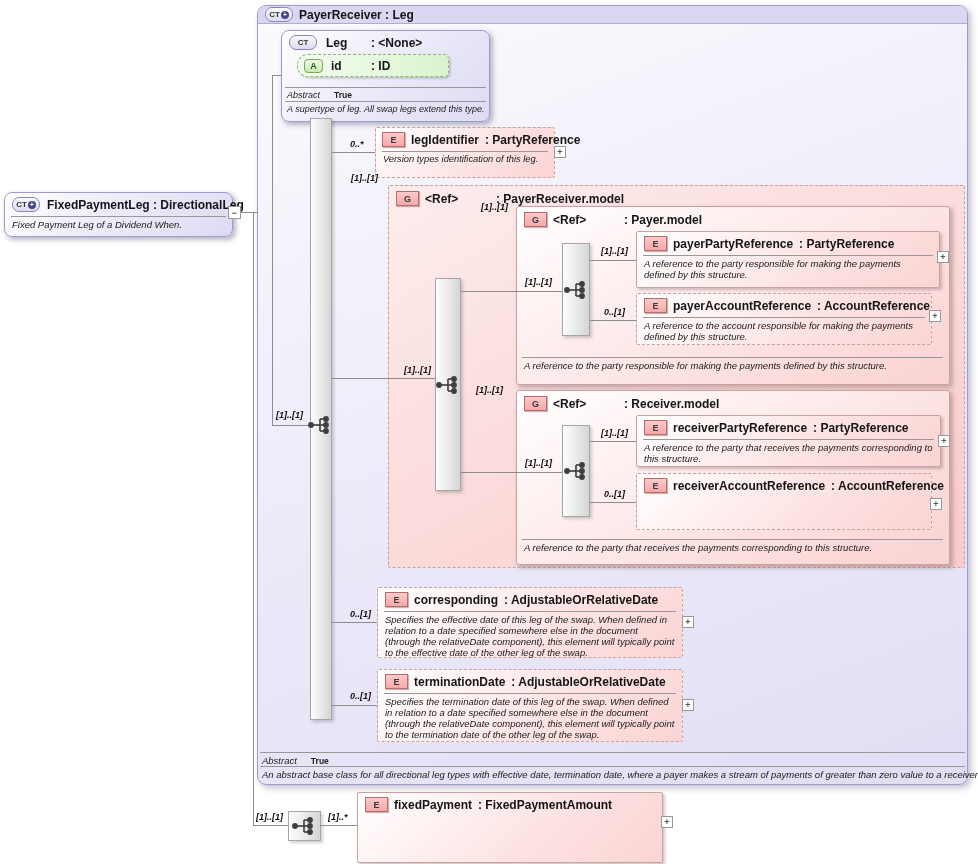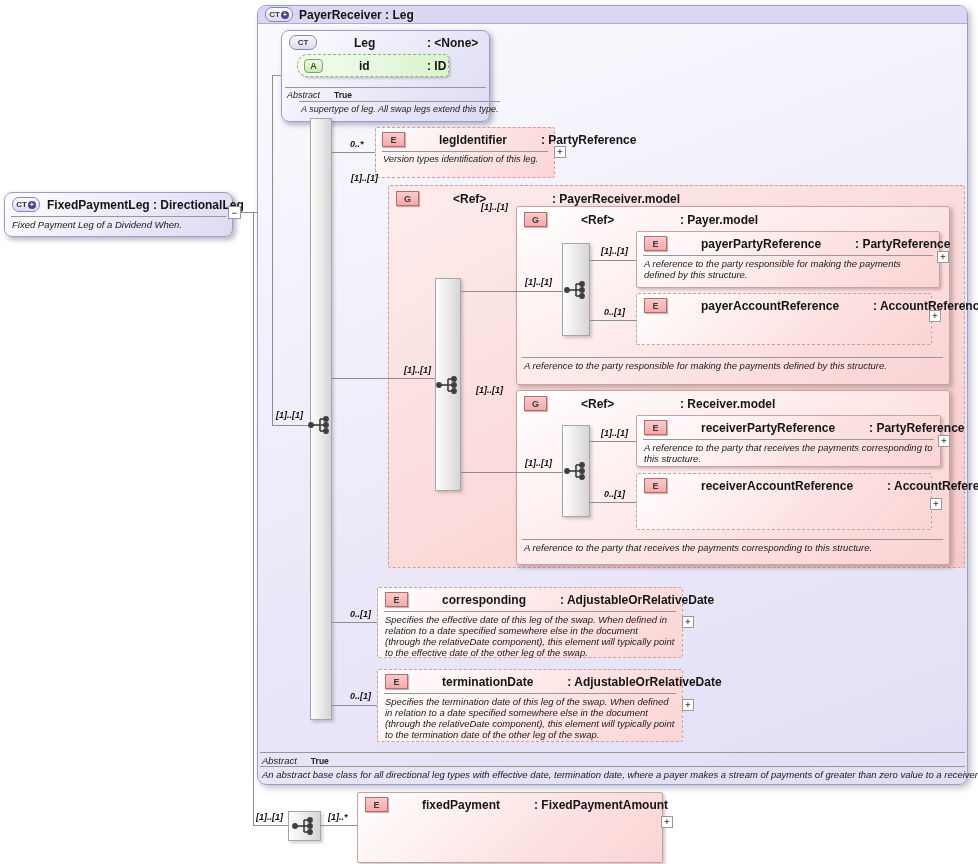--- a/index.html
+++ b/index.html
@@ -49,21 +49,21 @@
            display:flex;align-items:center;justify-content:center;gap:1px;
            font:bold 8px "Liberation Sans",sans-serif;color:#333;}
   .ctplus{width:8px;height:8px;border-radius:50%;background:#45458c;color:#fff;
           font:bold 6.5px/8px "Liberation Sans",sans-serif;text-align:center;}
   .icon-a{width:17px;height:12px;flex:0 0 auto;border-radius:4px;
           background:linear-gradient(#effae8,#c9e9b6);border:1px solid #7aa85e;
           display:flex;align-items:center;justify-content:center;
           font:bold 9px "Liberation Sans",sans-serif;color:#2e5c1e;}
 
   .n-hdr{display:flex;align-items:center;gap:7px;padding:3px 7px 0;height:17px;}
-  .n-name,.n-type{font:bold 12px "Liberation Sans",sans-serif;color:#151515;white-space:nowrap;margin-left:28px;}
+  .n-name,.n-type{font:bold 12px "Liberation Sans",sans-serif;color:#151515;white-space:nowrap;}
   .wref{display:inline-block;min-width:65px;}
   .wleg{display:inline-block;min-width:36px;}
   .wid{display:inline-block;min-width:32px;}
   .n-ann{margin:3px 6px 0;border-top:1px solid #989898;padding:2px 1px 0;
          font:italic 9.5px "Liberation Sans",sans-serif;color:#202020;line-height:11px;}
   .rowline{border-top:1px solid #989898;padding:2px 2px 0;
            font:italic 9px "Liberation Sans",sans-serif;color:#202020;}
   .absval{font:bold 8.5px "Liberation Sans",sans-serif;font-style:normal;margin-left:14px;}
   .ann-abs{position:absolute;border-top:1px solid #989898;padding:2px 2px 0;
            font:italic 9.5px "Liberation Sans",sans-serif;color:#202020;
@@ -112,21 +112,21 @@
       <span class="n-type">: &lt;None&gt;</span>
     </div>
     <div class="hexa" style="left:15px;top:23px;width:152px;height:23px;">
       <span class="icon-a">A</span>
       <span class="n-name wid">id</span>
       <span class="n-type">: ID</span>
     </div>
     <div class="abs rowline" style="left:3px;top:56px;width:201px;font-style:italic;">
       <span>Abstract</span><span class="absval">True</span>
     </div>
-    <div class="abs rowline" style="left:17px;top:70px;width:201px;font-style:italic;font-size:9px;white-space:nowrap;">A supertype of leg. All swap legs extend this type.</div>
+    <div class="abs rowline" style="left:3px;top:70px;width:201px;font-style:italic;font-size:9px;white-space:nowrap;">A supertype of leg. All swap legs extend this type.</div>
   </div>
 
   <div class="abs seqbar" style="left:310px;top:118px;width:22px;height:602px;"></div>
 
   <div class="abs pinkel dashed" style="left:375px;top:127px;width:180px;height:51px;">
     <div class="n-hdr" style="gap:6px;padding:3px 6px 0;">
       <span class="icon-e">E</span>
       <span class="n-name">legIdentifier</span>
       <span class="n-type">: PartyReference</span>
     </div>
@@ -161,20 +161,21 @@
     </div>
     <div class="n-ann">A reference to the party responsible for making the payments defined by this structure.</div>
   </div>
 
   <div class="abs pinkel dashed" style="left:636px;top:293px;width:296px;height:52px;">
     <div class="n-hdr" style="gap:6px;padding:3px 7px 0;">
       <span class="icon-e">E</span>
       <span class="n-name">payerAccountReference</span>
       <span class="n-type">: AccountReference</span>
     </div>
+    <div class="n-ann">A reference to the account responsible for making the payments defined by this structure.</div>
   </div>
 
   <div class="abs grpbox" style="left:516px;top:390px;width:434px;height:175px;">
     <div class="n-hdr" style="gap:6px;padding:4px 7px 0;">
       <span class="icon-e">G</span>
       <span class="n-name wref">&lt;Ref&gt;</span>
       <span class="n-type">: Receiver.model</span>
     </div>
   </div>
   <div class="abs seqbar" style="left:562px;top:425px;width:28px;height:92px;"></div>

